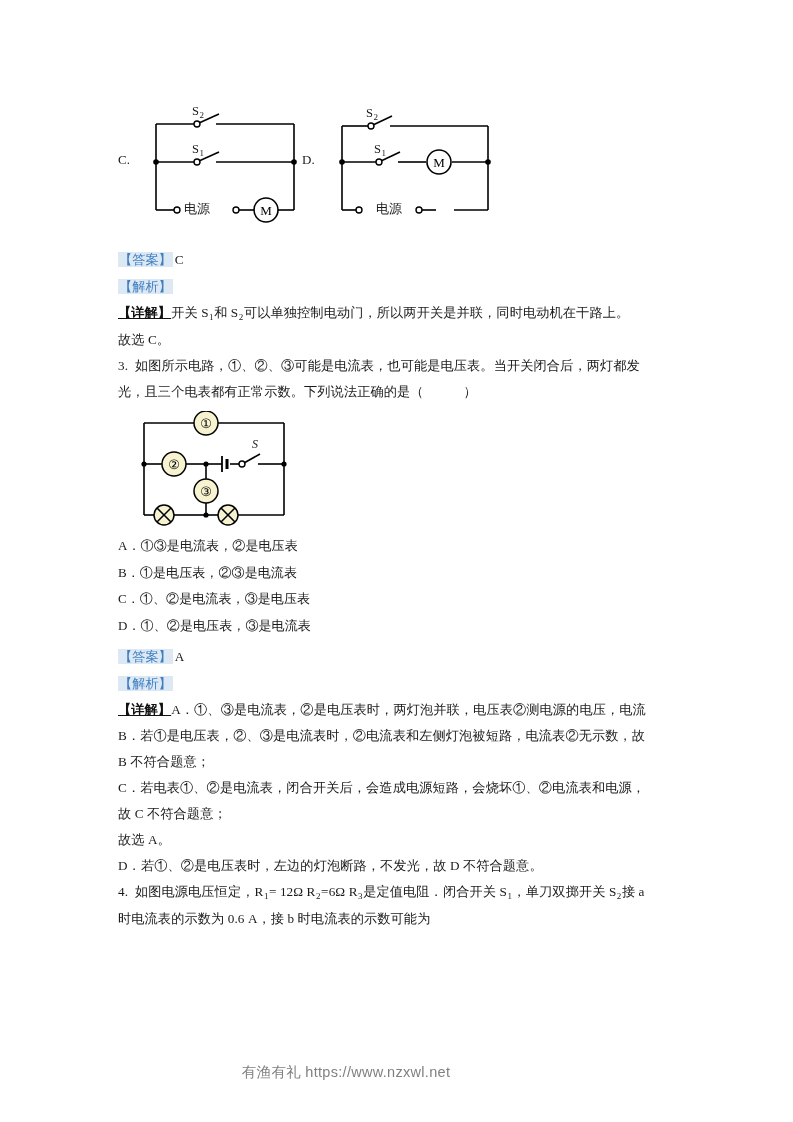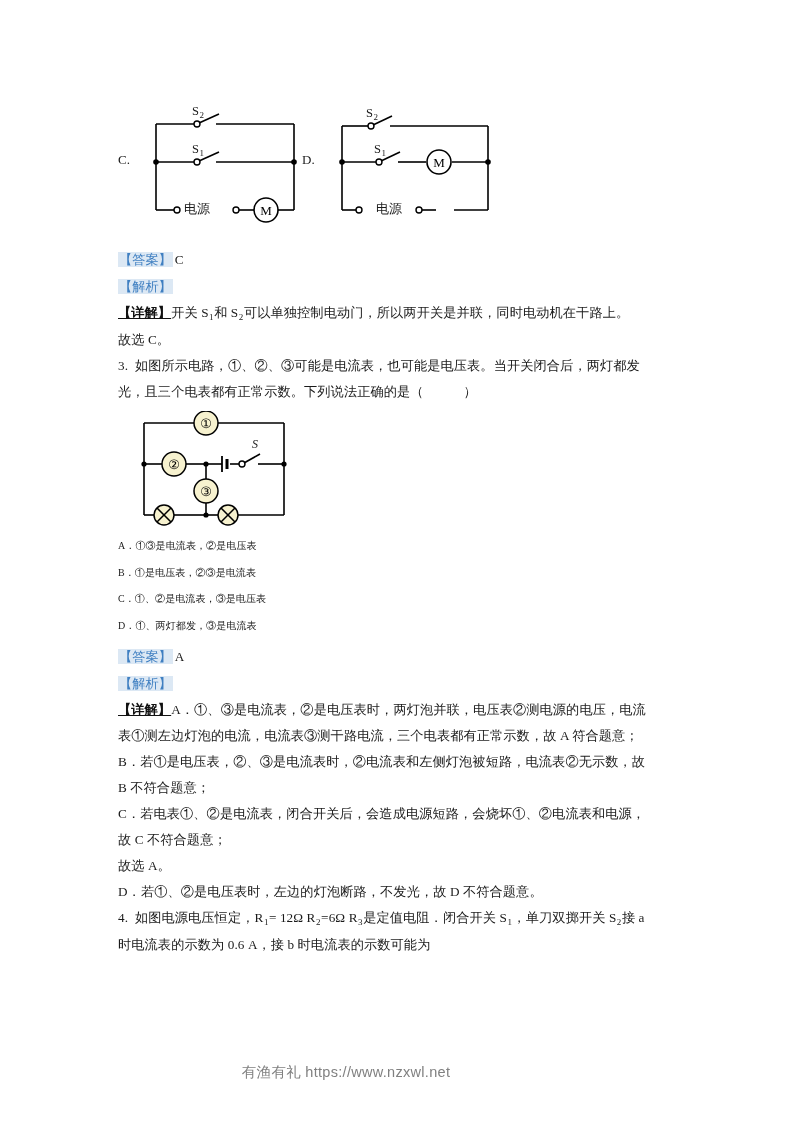--- a/index.html
+++ b/index.html
@@ -30,21 +30,21 @@
 
   
   .para {
     font-size: 13.2px;
     line-height: 26px;
     margin: 0 0 0 0;
     text-align: justify;
     letter-spacing: 0.1px;
   }
   .opt {
-    font-size: 10px;
+    font-size: 13px;
     line-height: 26.5px;
     margin: 0;
     letter-spacing: 0.1px;
   }
   .spacer-4 { height: 4px; }
   .spacer-10 { height: 10px; }
 
   
   .tag {
     color: #3f7fc1;
@@ -299,35 +299,34 @@
           <line x1="99" y1="97" x2="85" y2="111" stroke="#000" stroke-width="1.5"></line>
         </g>
       </svg>
 
       <div style="position:absolute; left:134px; top:32px; font-size:12px; font-style:italic;">S</div>
     </div>
 
     <p class="opt">A．①③是电流表，②是电压表</p>
     <p class="opt">B．①是电压表，②③是电流表</p>
     <p class="opt">C．①、②是电流表，③是电压表</p>
-    <p class="opt">D．①、两灯都发，③是电流表</p>
+    <p class="opt">D．①、②是电压表，③是电流表</p>
 
     <div class="spacer-4"></div>
 
     <p class="tag-line">
       <span class="tag">【答案】</span><span class="tag-val">A</span>
     </p>
     <p class="tag-line">
       <span class="tag">【解析】</span>
     </p>
 
     <p class="para">
       <span class="xiangjie">【详解】</span><span>A．①、③是电流表，②是电压表时，两灯泡并联，电压表②测电源的电压，电流</span>
     </p>
-    <p class="para">表①测左边灯泡的电流，电流表③测干路电流，三个电表都有正常示数，故 A 符合题意；</p>
     <p class="para">B．若①是电压表，②、③是电流表时，②电流表和左侧灯泡被短路，电流表②无示数，故</p>
     <p class="para">B 不符合题意；</p>
     <p class="para">C．若电表①、②是电流表，闭合开关后，会造成电源短路，会烧坏①、②电流表和电源，</p>
     <p class="para">故 C 不符合题意；</p>
     <p class="para">故选 A。</p>
     <p class="para">D．若①、②是电压表时，左边的灯泡断路，不发光，故 D 不符合题意。</p>
 
     <p class="para">
       <span>4.</span>&nbsp;&nbsp;<span>如图电源电压恒定，R</span><sub>1</sub><span>= 12Ω  R</span><sub>2</sub><span>=6Ω  R</span><sub>3</sub><span>是定值电阻．闭合开关 S</span><sub>1</sub><span>，单刀双掷开关 S</span><sub>2</sub><span>接 a</span>
     </p>

